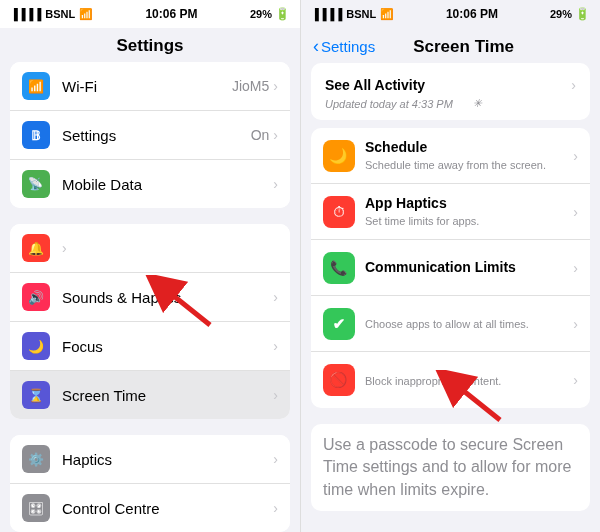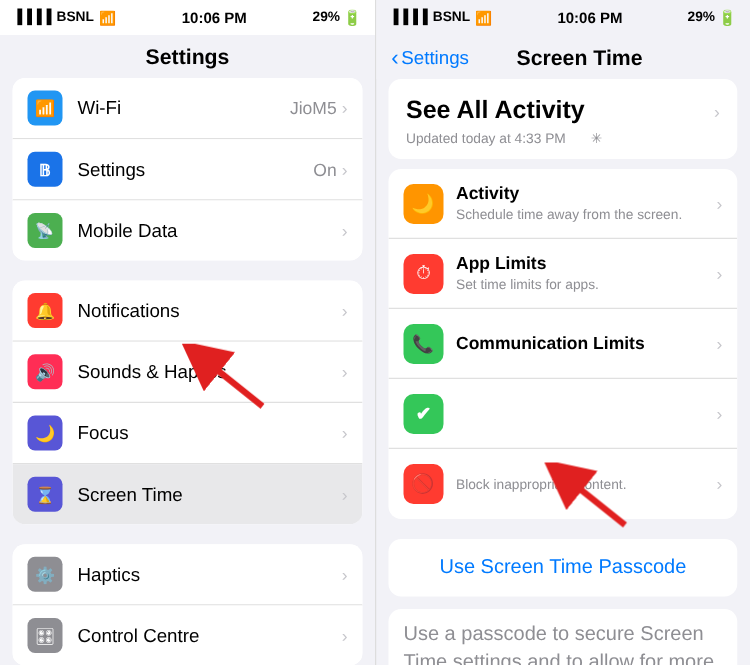--- a/index.html
+++ b/index.html
@@ -146,35 +146,36 @@
       border-radius: 10px;
       padding: 14px 14px 10px;
       margin-bottom: 8px;
     }
     .see-all-row {
       display: flex;
       align-items: center;
       justify-content: space-between;
     }
     .see-all-label {
-      font-size: 20px;
+      font-size: 14px;
       font-weight: 600;
       color: #000;
     }
     .see-all-chevron {
       color: #c7c7cc;
       font-size: 14px;
     }
     .see-all-sub {
       font-size: 11px;
       color: #8e8e93;
       margin-top: 4px;
       display: flex;
       align-items: center;
       gap: 20px;
+      font-style: italic;
     }
 
     .options-group {
       background: #fff;
       border-radius: 10px;
       margin-bottom: 16px;
       overflow: hidden;
     }
 
     .option-item {
@@ -324,21 +325,20 @@
           <span class="chevron">›</span>
         </div>
       </div>
 
       <div class="section-group">
 
         <div class="list-item">
           <div class="icon-wrap" style="background:#ff3b30;">
             <span style="color:#fff;font-size:13px;">🔔</span>
           </div>
-          <span class="item-label">Notifications</span>
           <span class="chevron">›</span>
         </div>
 
         <div class="list-item">
           <div class="icon-wrap" style="background:#ff2d55;">
             <span style="color:#fff;font-size:13px;">🔊</span>
           </div>
           <span class="item-label">Sounds &amp; Haptics</span>
           <span class="chevron">›</span>
         </div>
@@ -437,71 +437,69 @@
         </div>
       </div>
 
       <div class="options-group">
 
         <div class="option-item">
           <div class="option-icon" style="background:#ff9500;">
             <span style="color:#fff;font-size:15px;">🌙</span>
           </div>
           <div class="option-text">
-            <div class="option-title">Activity</div>
+            <div class="option-title">Schedule</div>
             <div class="option-sub">Schedule time away from the screen.</div>
           </div>
           <span class="option-chevron">›</span>
         </div>
 
         <div class="option-item">
           <div class="option-icon" style="background:#ff3b30;">
             <span style="color:#fff;font-size:15px;">⏱</span>
           </div>
           <div class="option-text">
-            <div class="option-title">App Limits</div>
+            <div class="option-title">App Haptics</div>
             <div class="option-sub">Set time limits for apps.</div>
           </div>
           <span class="option-chevron">›</span>
         </div>
 
         <div class="option-item">
           <div class="option-icon" style="background:#34c759;">
             <span style="color:#fff;font-size:14px;">📞</span>
           </div>
           <div class="option-text">
             <div class="option-title">Communication Limits</div>
           </div>
           <span class="option-chevron">›</span>
         </div>
 
         <div class="option-item">
           <div class="option-icon" style="background:#34c759;">
             <span style="color:#fff;font-size:15px;font-weight:700;">✔</span>
           </div>
           <div class="option-text">
+            <div class="option-sub">Choose apps to allow at all times.</div>
           </div>
           <span class="option-chevron">›</span>
         </div>
 
         <div class="option-item">
           <div class="option-icon" style="background:#ff3b30;">
             <span style="color:#fff;font-size:15px;">🚫</span>
           </div>
           <div class="option-text">
             <div class="option-sub">Block inappropriate content.</div>
           </div>
           <span class="option-chevron">›</span>
         </div>
 
       </div>
 
-      <div class="passcode-btn">
-        <span class="passcode-btn-label">Use Screen Time Passcode</span>
-      </div>
 
       <div class="passcode-desc">
         <span class="passcode-desc-text">Use a passcode to secure Screen Time settings and to allow for more time when limits expire.</span>
       </div>
 
     </div>
   </div>
 
 </div>
 

